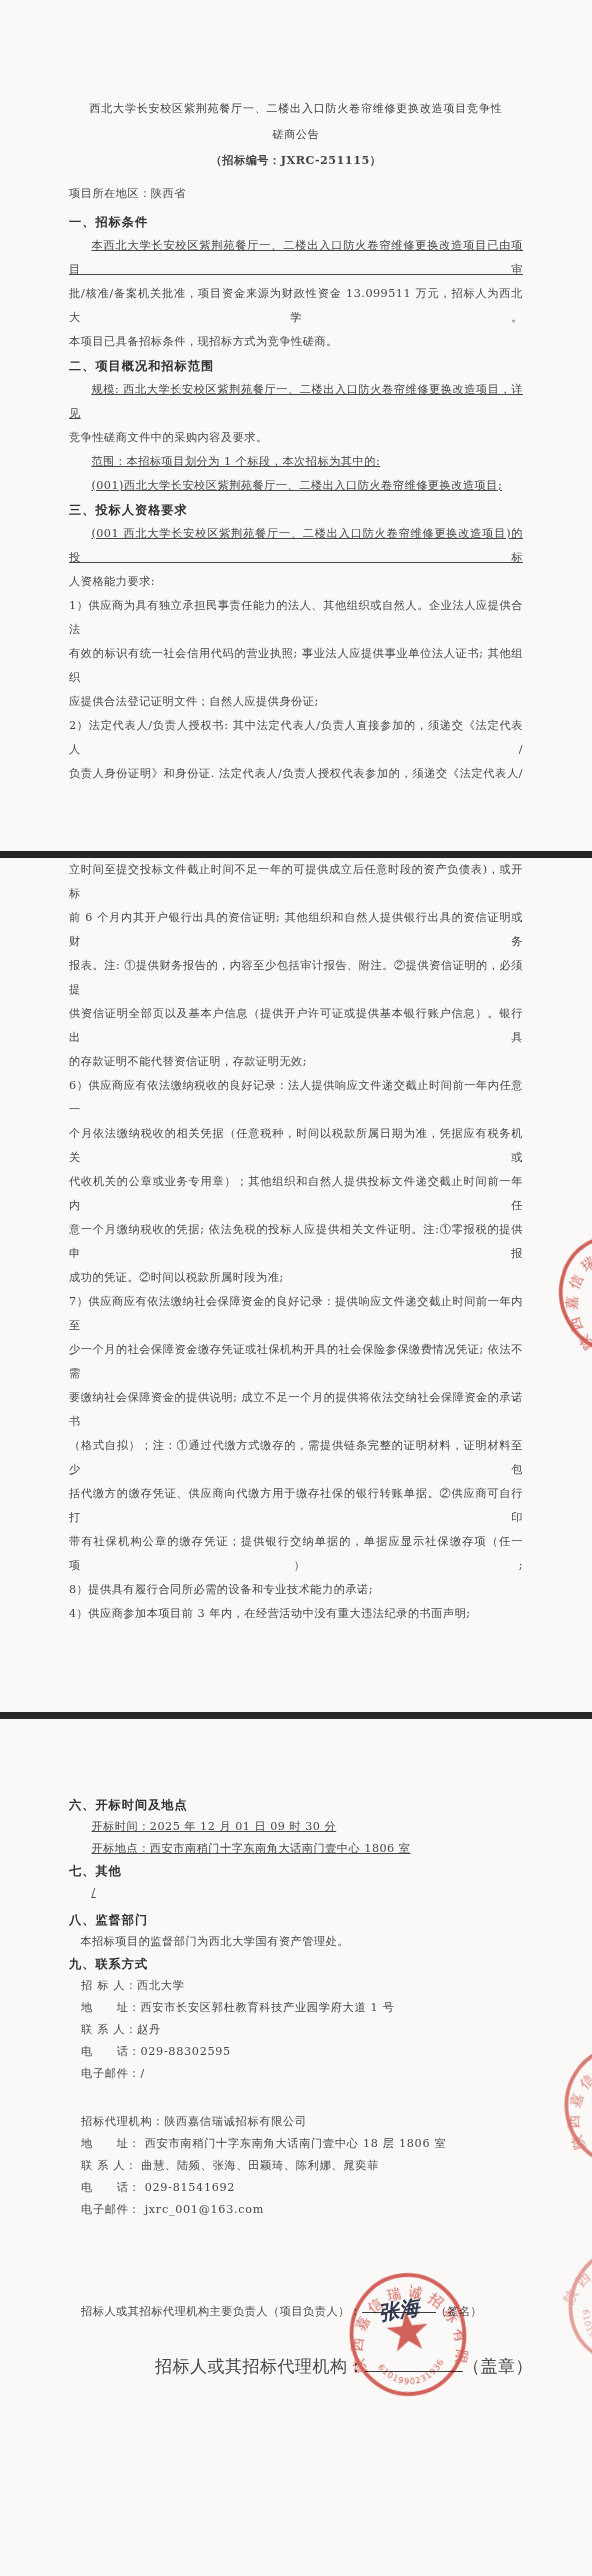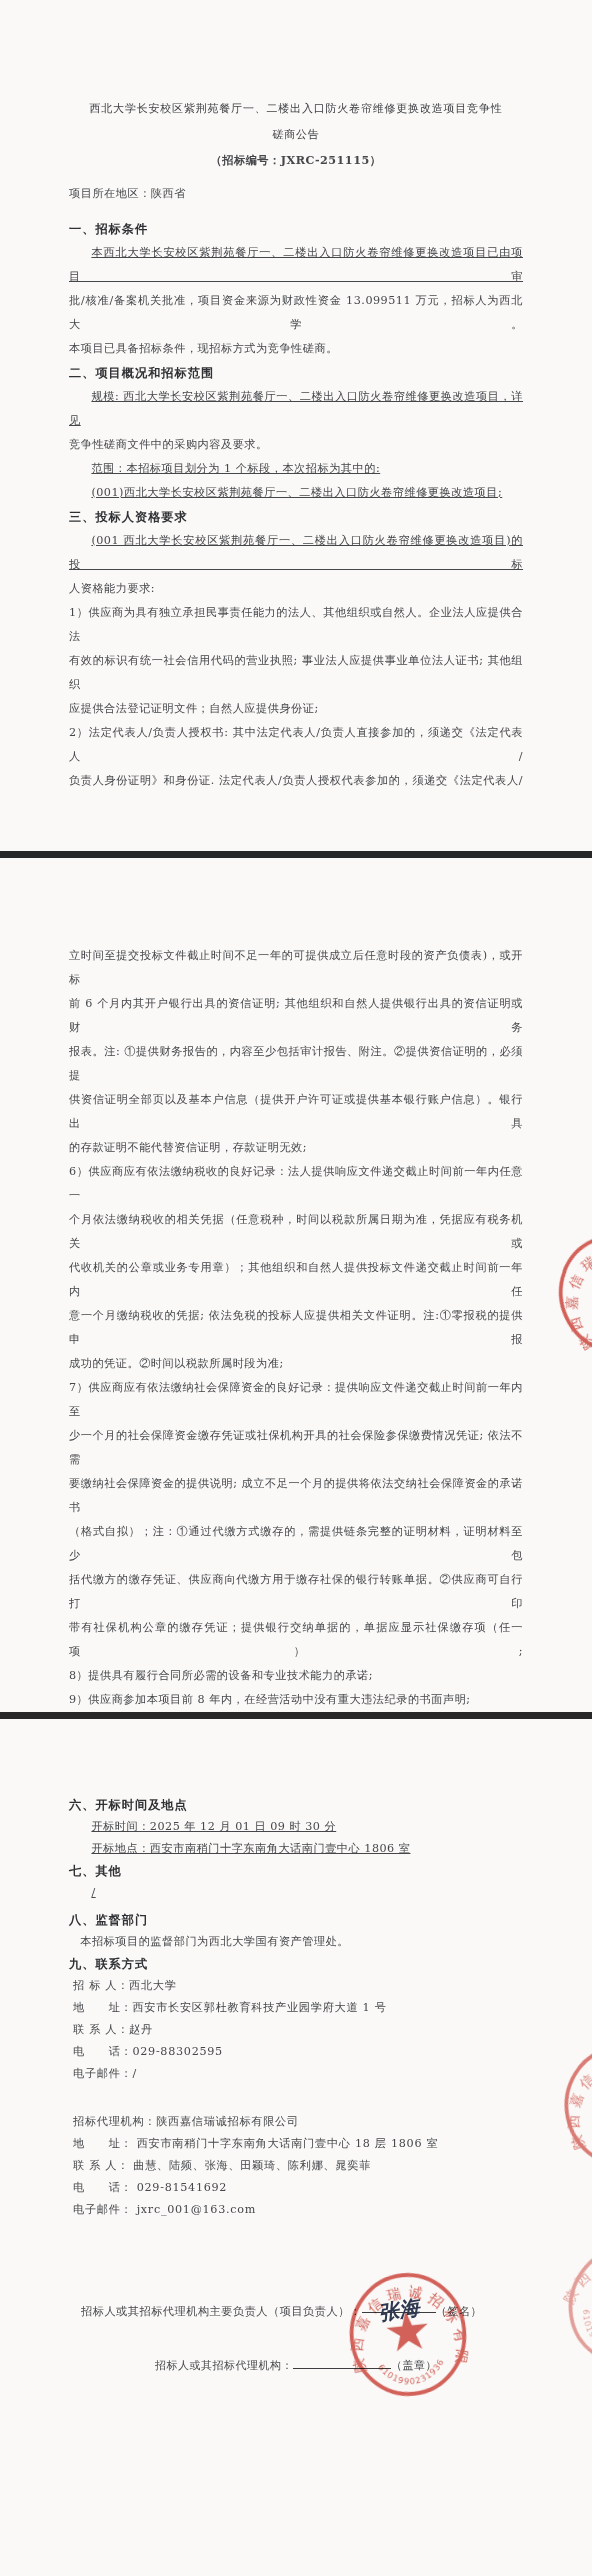--- a/index.html
+++ b/index.html
@@ -18,37 +18,37 @@
   #sep2{top:1712px;}
   .content{padding:0 71px 0 69px;}
   .bl{margin:0;width:454px;font-size:11.2px;line-height:24px;letter-spacing:0.5px;}
   .full{text-align:justify;text-align-last:justify;}
   .ind2{text-indent:22.4px;text-decoration:underline;}
   .ind1{text-indent:11.2px;}
   .tc{text-align:center;}
   .title{font-size:11px;letter-spacing:0.8px;color:#3e4044;}
   .hd{font-family:"DejaVu Sans","Liberation Sans",sans-serif;font-size:12.2px;font-weight:bold;
       color:#2f3135;letter-spacing:1px;}
-  .mt8{margin-top:11px;}
+  .mt8{margin-top:4px;}
   
   #pg1 .content{padding-top:96px;}
   #pg1 .title-1{line-height:26px;}
   #pg1 .title-2{line-height:26px;}
   #pg1 .code-line{line-height:25px;font-weight:bold;}
   #pg1 .region-line{line-height:25px;margin-top:8px;}
   
-  #pg2 .content{padding-top:86px;}
+  #pg2 .content{}
   
   #pg3 .bl{line-height:22px;}
   #pg3 .content{padding-top:75px;}
-  .contact{margin-left:4px;letter-spacing:0.7px;}
+  .contact{margin-left:12px;letter-spacing:0.7px;}
   .agency-gap{margin-top:26px;}
   .h8gap{margin-top:4.6px;}
   .sig-row1{margin:78px 0 0 12px;font-size:11.2px;line-height:26px;letter-spacing:0.5px;white-space:nowrap;}
-  .sig-row2{margin:28px 0 12px 86px;font-size:11px;line-height:26px;letter-spacing:0.5px;white-space:nowrap;}
+  .sig-row2{margin:28px 0 12px 86px;font-size:17px;line-height:26px;letter-spacing:0.5px;white-space:nowrap;}
   .sig-line{display:inline-block;width:74px;height:13px;border-bottom:1.3px solid #3c3c3e;
             text-align:center;vertical-align:baseline;}
   .sig-line.blank2{width:98px;}
   .handwrite{display:inline-block;font-style:italic;font-weight:bold;font-size:20.4px;
              color:#2e3850;transform:rotate(-9deg) translateY(2px);line-height:12px;}
   
   .seal{position:absolute;mix-blend-mode:multiply;opacity:.85;color:#d0483f;filter:blur(0.3px);}
   .seal-main{left:344px;top:551px;width:128px;height:129px;transform:rotate(-6deg);}
   .seal-frag-a{left:554px;top:373px;width:127px;height:127px;transform:rotate(-30deg);}
   .seal-frag-b{left:559px;top:324px;width:127px;height:127px;transform:rotate(-12deg);opacity:.7;}
@@ -126,21 +126,21 @@
       <p class="bl full">代收机关的公章或业务专用章）；其他组织和自然人提供投标文件递交截止时间前一年内任</p>
       <p class="bl full">意一个月缴纳税收的凭据; 依法免税的投标人应提供相关文件证明。注:①零报税的提供申报</p>
       <p class="bl">成功的凭证。②时间以税款所属时段为准;</p>
       <p class="bl full">7）供应商应有依法缴纳社会保障资金的良好记录：提供响应文件递交截止时间前一年内至</p>
       <p class="bl full">少一个月的社会保障资金缴存凭证或社保机构开具的社会保险参保缴费情况凭证; 依法不需</p>
       <p class="bl full">要缴纳社会保障资金的提供说明; 成立不足一个月的提供将依法交纳社会保障资金的承诺书</p>
       <p class="bl full">（格式自拟）；注：①通过代缴方式缴存的，需提供链条完整的证明材料，证明材料至少包</p>
       <p class="bl full">括代缴方的缴存凭证、供应商向代缴方用于缴存社保的银行转账单据。②供应商可自行打印</p>
       <p class="bl full">带有社保机构公章的缴存凭证；提供银行交纳单据的，单据应显示社保缴存项（任一项）;</p>
       <p class="bl">8）提供具有履行合同所必需的设备和专业技术能力的承诺;</p>
-      <p class="bl">9）供应商参加本项目前 8 年内，在经营活动中没有重大违法纪录的书面声明;</p>
+      <p class="bl">4）供应商参加本项目前 3 年内，在经营活动中没有重大违法纪录的书面声明;</p>
 
     </div>
     <svg class="seal seal-frag-a" viewBox="0 0 200 200">
         <use href="#sealsym"></use>
       </svg>
   </div>
 
   <div class="sep" id="sep2"></div>
 
   <div class="page" id="pg3">

